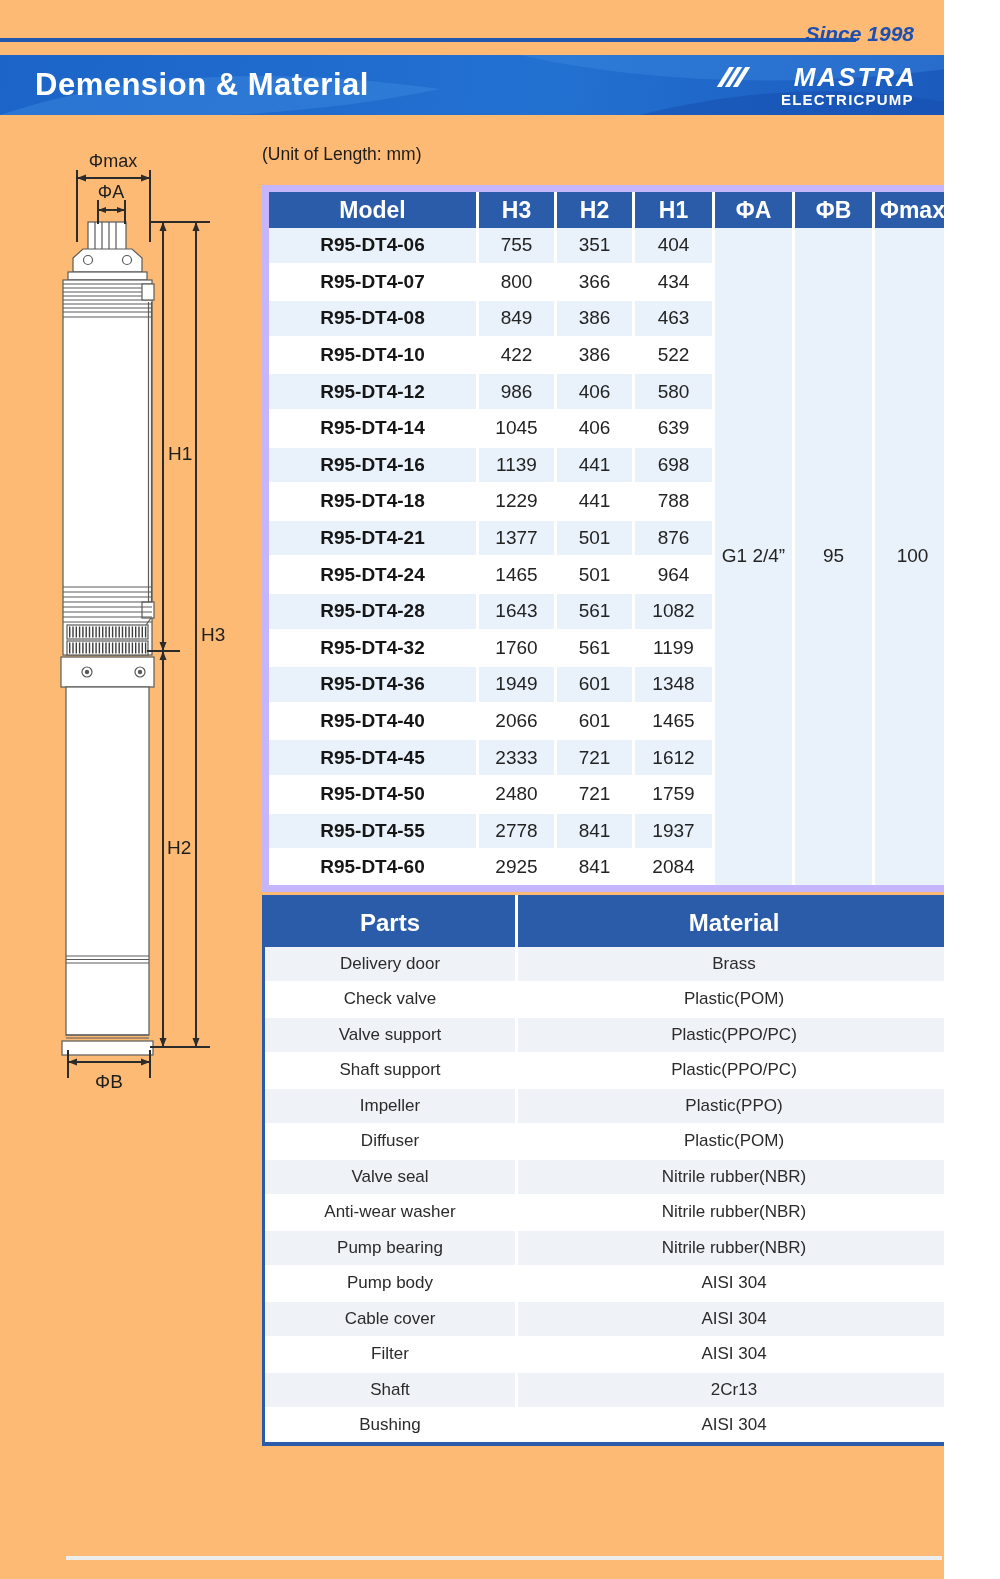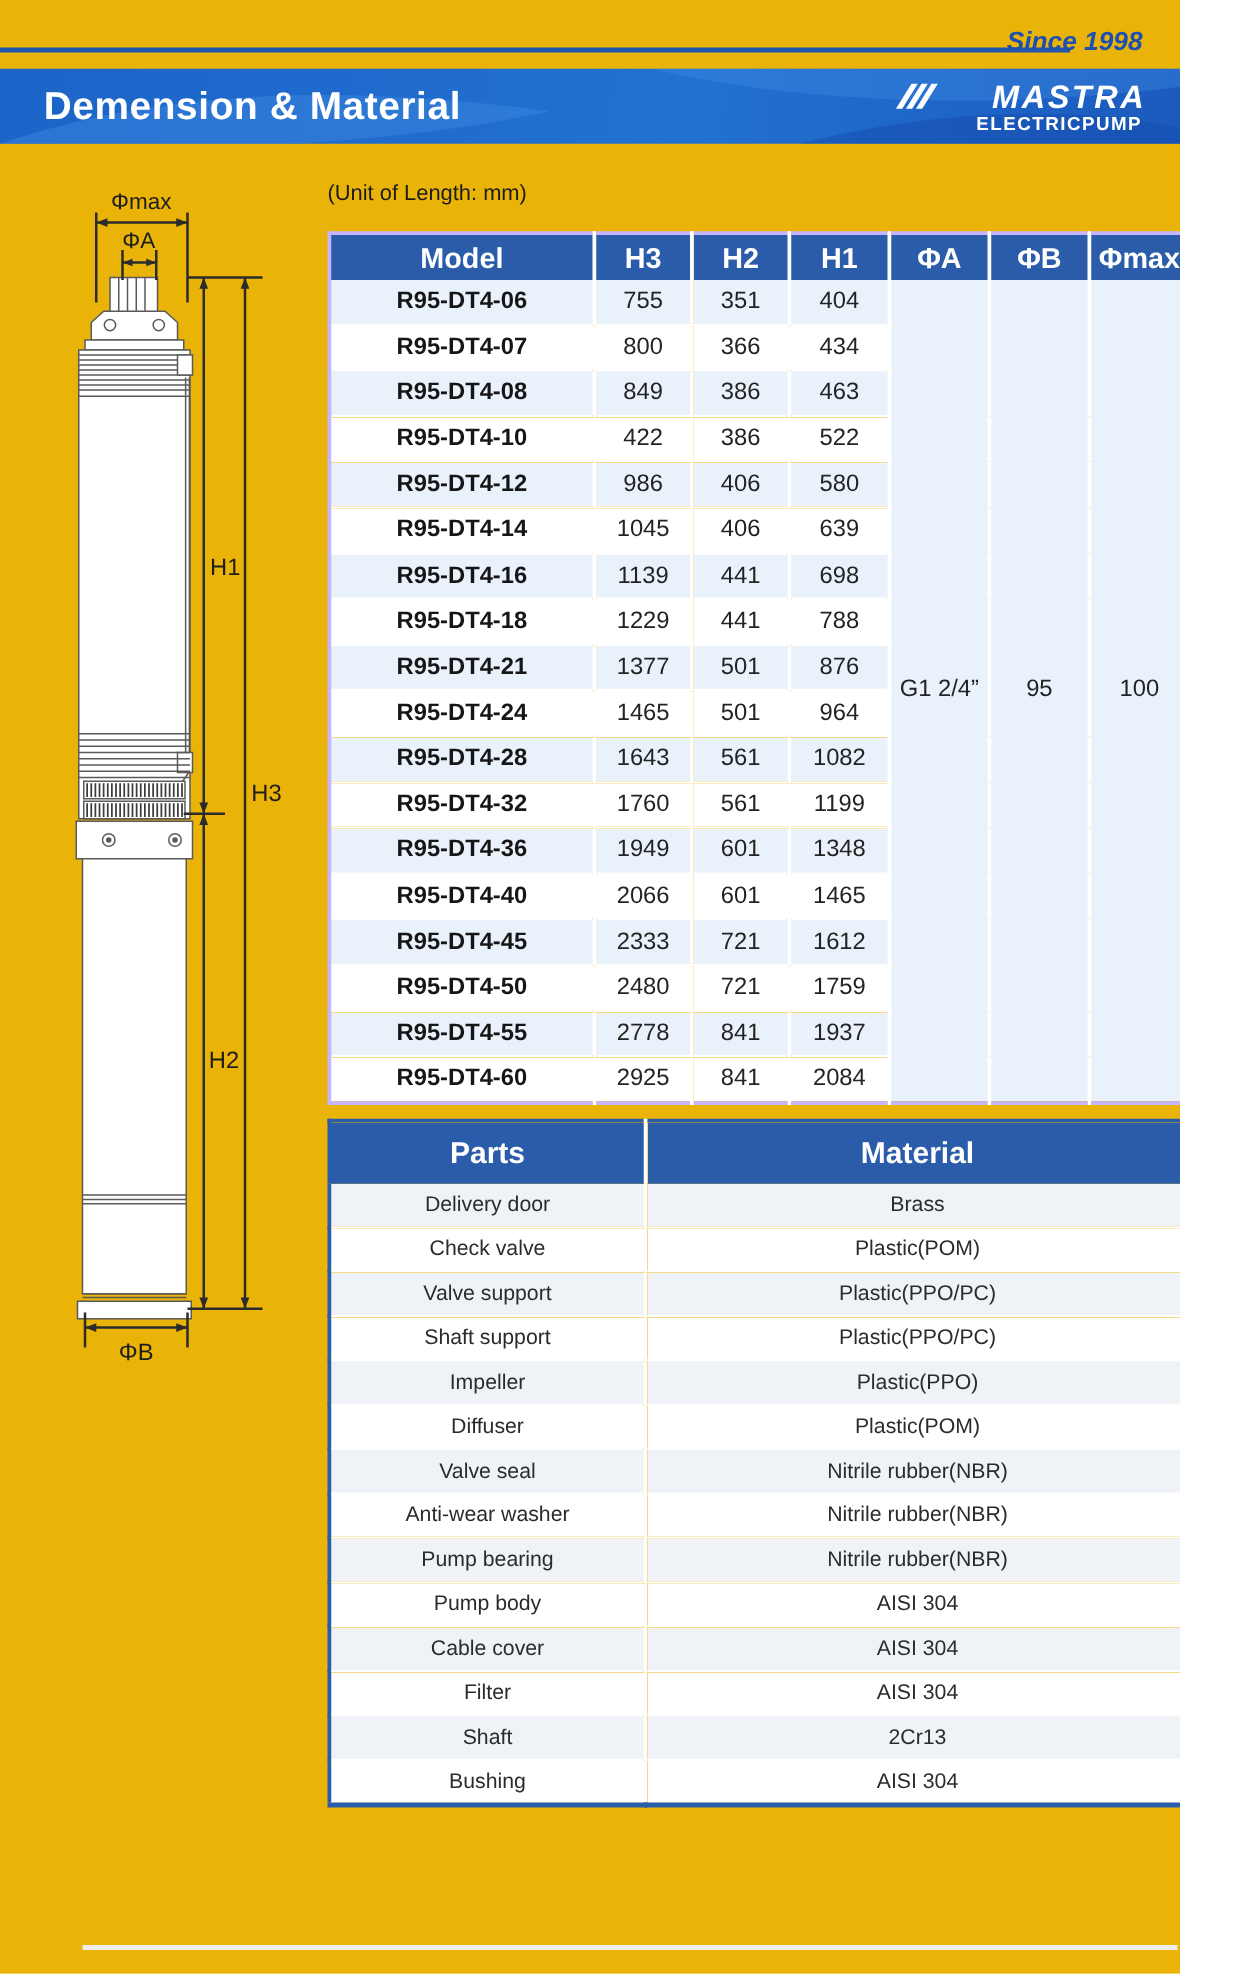--- a/index.html
+++ b/index.html
@@ -1,16 +1,16 @@
 <!DOCTYPE html>
 <html><head>
 <meta charset="utf-8">
 <style>
   html,body{margin:0;padding:0;background:#fff;}
-  .page{position:relative;width:944px;height:1579px;background:#eab308;overflow:hidden;
+  .page{position:relative;width:944px;height:1579px;background:#fdba74;overflow:hidden;
         font-family:"Liberation Sans",sans-serif;}
 
   
   .top-rule{position:absolute;left:0;top:38px;width:856px;height:4px;background:#2257b0;}
   .since{position:absolute;right:30px;top:22px;font-size:21px;font-weight:bold;
          font-style:italic;color:#1d4fb0;}
 
   
   .banner{position:absolute;left:0;top:55px;width:1000px;height:60px;
           background:linear-gradient(100deg,#1c64c8 0%,#2271d1 55%,#1a57ba 100%);
@@ -28,21 +28,21 @@
   .logo-sub{font-size:15px;font-weight:bold;letter-spacing:1.2px;margin-top:2px;}
 
   
   .unit-note{position:absolute;left:262px;top:144px;font-size:17.5px;color:#1c1c1c;}
 
   
   table{border-collapse:collapse;table-layout:fixed;}
   th,td{text-align:center;vertical-align:middle;overflow:hidden;white-space:nowrap;}
 
   
-  .dim-table{position:absolute;left:262px;top:185px;width:688px;border:3px solid #c4b5fd;}
+  .dim-table{position:absolute;left:262px;top:185px;width:688px;border:7px solid #c4b5fd;}
   .dim-table th{background:#2a5caa;color:#fff;font-size:23px;font-weight:bold;height:34px;}
   .dim-table th + th{border-left:3px solid #fff;}
   .dim-table td{font-size:19px;color:#232323;height:32.6px;background:#fff;}
   .dim-table td + td{border-left:3px solid #fff;}
   .dim-table tbody tr + tr td{border-top:2px solid #fff;}
   .dim-table tbody tr:nth-child(odd) td{background:#e9f1fa;}
   .dim-table td.model{font-weight:bold;color:#161616;}
   .dim-table td.merged{background:#e9f1fa !important;font-size:19px;}
 
   

